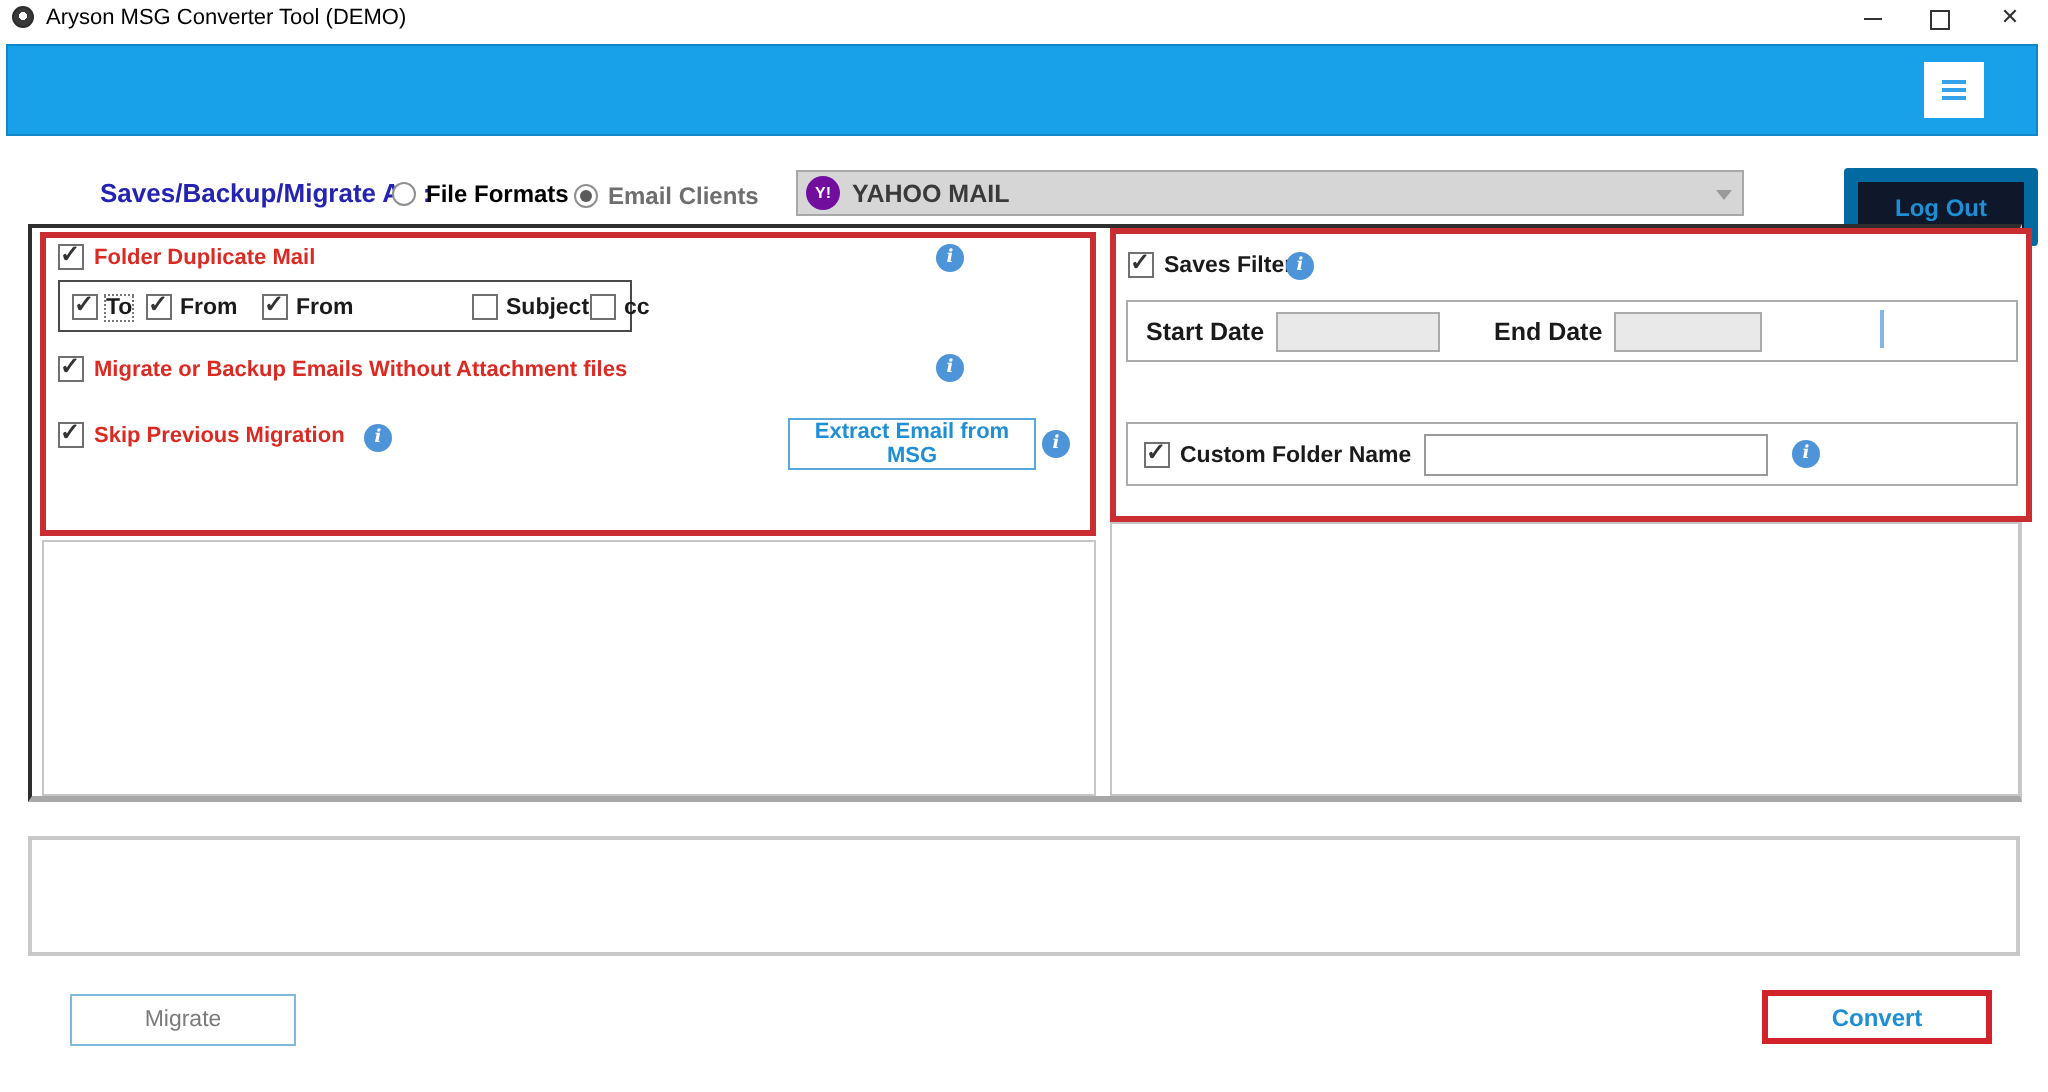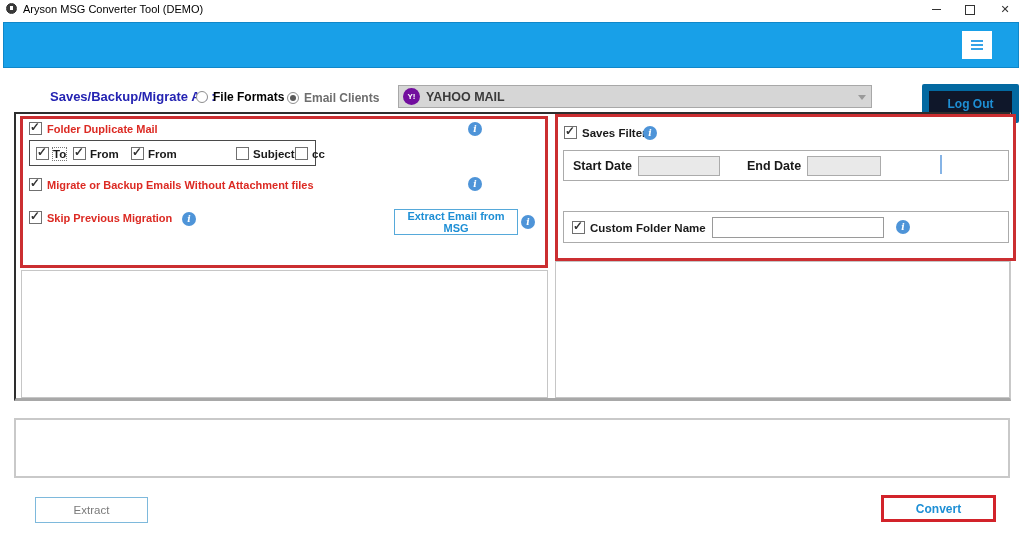--- a/index.html
+++ b/index.html
@@ -199,16 +199,16 @@
   <div class="abs group-box" style="left:563px;top:211px;width:446px;height:32px;">
     <div class="abs cb-row" style="left:8px;top:9px;">
       <span class="cb checked"></span>
       <span class="dark-label">Custom Folder Name</span>
     </div>
     <input class="abs text-input" style="left: 148px; top: 5px; width: 172px; height: 21px;" value="">
     <span class="abs info" style="left:332px;top:8px;"></span>
   </div>
 
   <div class="abs status-box"></div>
-  <div class="abs prev-btn">Extract</div>
+  <div class="abs prev-btn">Migrate</div>
   <div class="abs convert-btn">Convert</div>
 
 </div>
 
 </body></html>

